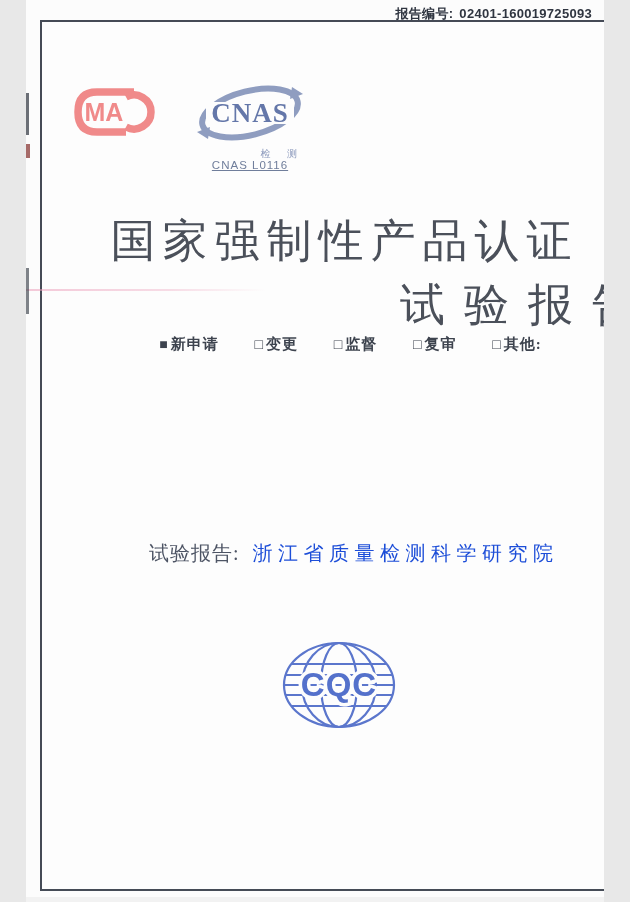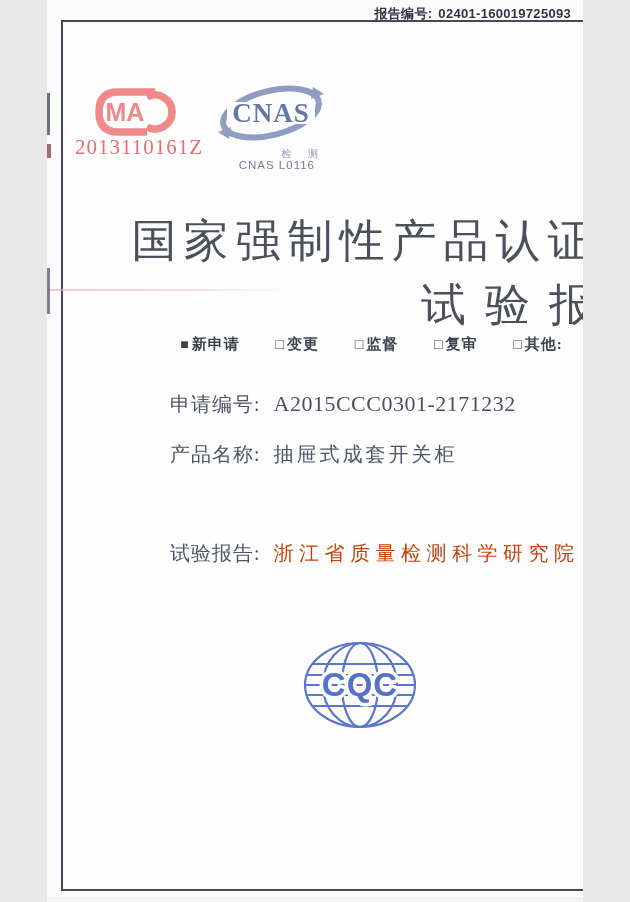--- a/index.html
+++ b/index.html
@@ -1,17 +1,17 @@
 <!DOCTYPE html>
 <html><head>
 <meta charset="utf-8">
 <style>
   html,body{margin:0;padding:0;background:#e8e8e8;}
   .screen{
-    position:relative;width:536px;height:902px;margin:0 auto;
+    position:relative;width:578px;height:902px;margin:0 auto;
     background:#fcfcfc;overflow:hidden;
     font-family:"Liberation Serif","DejaVu Serif",serif;
   }
   
   .report-no{
     position:absolute;top:5px;right:12px;
     font-family:"Liberation Sans","DejaVu Sans",sans-serif;
     font-size:13px;font-weight:600;color:#2f3540;letter-spacing:.3px;
   }
   .report-no .sep{display:inline-block;width:6px;}
@@ -26,23 +26,23 @@
     position:absolute;left:22px;top:135px;width:140px;text-align:center;
     font-size:21px;color:#e2706c;letter-spacing:1px;font-weight:500;
   }
   
   .cnas-svg{position:absolute;left:170px;top:80px;}
   .cnas-caption{
     position:absolute;left:170px;top:147px;width:108px;text-align:right;
     font-size:10px;color:#8b99bc;letter-spacing:7px;padding-left:7px;box-sizing:border-box;
   }
   .cnas-code{
-    position:absolute;left:152px;top:159px;width:116px;text-align:right;
+    position:absolute;left:166px;top:159px;width:116px;text-align:center;
     font-family:"Liberation Sans","DejaVu Sans",sans-serif;
-    font-size:11.5px;color:#707e9b;letter-spacing:1px;
+    font-size:11.5px;color:#707e9b;letter-spacing:1px;text-decoration:underline;
   }
   
   .title-line1{
     position:absolute;left:0;top:211px;width:630px;text-align:center;
     font-size:45px;color:#4b505a;letter-spacing:7px;padding-left:7px;box-sizing:border-box;
     font-weight:500;
   }
   .title-line2{
     position:absolute;left:0;top:275px;width:630px;text-align:right;
     font-size:45px;color:#4b505a;letter-spacing:19px;box-sizing:border-box;
@@ -57,21 +57,21 @@
     position:absolute;left:0;top:335px;width:630px;text-align:center;
     font-size:15px;font-weight:600;color:#3d434e;letter-spacing:1px;
   }
   .cb{margin:8px 6px;white-space:nowrap;padding-left:19px;}
   .cb .glyph{margin-right:2px;font-size:14px;}
   
   .field{position:absolute;left:123px;white-space:nowrap;}
   .flabel{font-size:20px;color:#4d5464;margin-right:13px;letter-spacing:1px;}
   .fval-latin{font-size:22px;color:#4a5161;letter-spacing:.5px;}
   .fval-cn{font-size:20px;color:#4d5464;letter-spacing:3px;}
-  .fval-cn-spread{font-size:20px;color:#c2410c;letter-spacing:5.5px;}
+  .fval-cn-spread{font-size:20px;color:#1d4ed8;letter-spacing:5.5px;}
   .field-line2{
     position:absolute;left:214px;top:565px;
     font-size:19px;color:#4d5464;letter-spacing:1.5px;white-space:nowrap;
   }
   
   .cqc-svg{position:absolute;left:254px;top:639px;}
   
   .edge-mark1{position:absolute;left:0;top:93px;width:3px;height:42px;background:#3b404a;opacity:.75;}
   .edge-mark2{position:absolute;left:0;top:144px;width:4px;height:14px;background:#97504e;opacity:.85;}
   .edge-mark3{position:absolute;left:0;top:268px;width:3px;height:46px;background:#3b404a;opacity:.65;}
@@ -85,21 +85,20 @@
   <div class="report-no"><span>报告编号:</span><span class="sep"></span><span>02401-160019725093</span>
   </div>
 
   <div class="frame"></div>
 
   <svg class="cma-svg" width="96" height="56" viewBox="0 0 96 56">
     <path d="M 64,8 L 27,8 Q 8,8 8,28 Q 8,48 27,48 L 56,48" fill="none" stroke="#f08a8a" stroke-width="7.5"></path>
     <path d="M 56,13 A 17,17 0 1 1 56,43" fill="none" stroke="#f08a8a" stroke-width="7.5"></path>
     <text x="34" y="37" text-anchor="middle" font-family="Liberation Sans, DejaVu Sans, sans-serif" font-size="25" font-weight="bold" fill="#f08a8a">MA</text>
   </svg>
-  <div class="cma-number">2013110161Z</div>
 
   <svg class="cnas-svg" width="108" height="66" viewBox="0 0 108 66">
     <g transform="rotate(-14 54 33)">
       <ellipse cx="54" cy="33" rx="49" ry="22" fill="none" stroke="#8f9dc0" stroke-width="6"></ellipse>
     </g>
     <polygon points="96,7 107,14 94,19" fill="#8f9dc0"></polygon>
     <polygon points="12,59 1,52 14,47" fill="#8f9dc0"></polygon>
     <rect x="10" y="22" width="88" height="22" fill="#fdfdfd"></rect>
     <text x="54" y="42" text-anchor="middle" font-family="Liberation Serif, DejaVu Serif, serif" font-size="27" font-weight="bold" fill="#6477a9" letter-spacing="1">CNAS</text>
   </svg>
@@ -111,26 +110,20 @@
   <div class="pink-line"></div>
 
   <div class="checkbox-row">
     <span class="cb"><span class="glyph">■</span><span>新申请</span></span>
     <span class="cb"><span class="glyph">□</span><span>变更</span></span>
     <span class="cb"><span class="glyph">□</span><span>监督</span></span>
     <span class="cb"><span class="glyph">□</span><span>复审</span></span>
     <span class="cb"><span class="glyph">□</span><span>其他:</span></span>
   </div>
 
-  <div class="field" style="top:391px">
-    <span class="flabel">申请编号:</span><span class="fval-latin">A2015CCC0301-2171232</span>
-  </div>
-  <div class="field" style="top:441px">
-    <span class="flabel">产品名称:</span><span class="fval-cn">抽屉式成套开关柜</span>
-  </div>
   <div class="field" style="top:540px">
     <span class="flabel">试验报告:</span><span class="fval-cn-spread">浙江省质量检测科学研究院</span>
   </div>
 
   <svg class="cqc-svg" width="118" height="92" viewBox="0 0 118 92">
     <g fill="none" stroke="#5b76cc" stroke-width="2.2">
       <ellipse cx="59" cy="46" rx="55" ry="42"></ellipse>
       <ellipse cx="59" cy="46" rx="37" ry="42"></ellipse>
       <ellipse cx="59" cy="46" rx="18" ry="42"></ellipse>
       <line x1="11" y1="25" x2="107" y2="25"></line>

